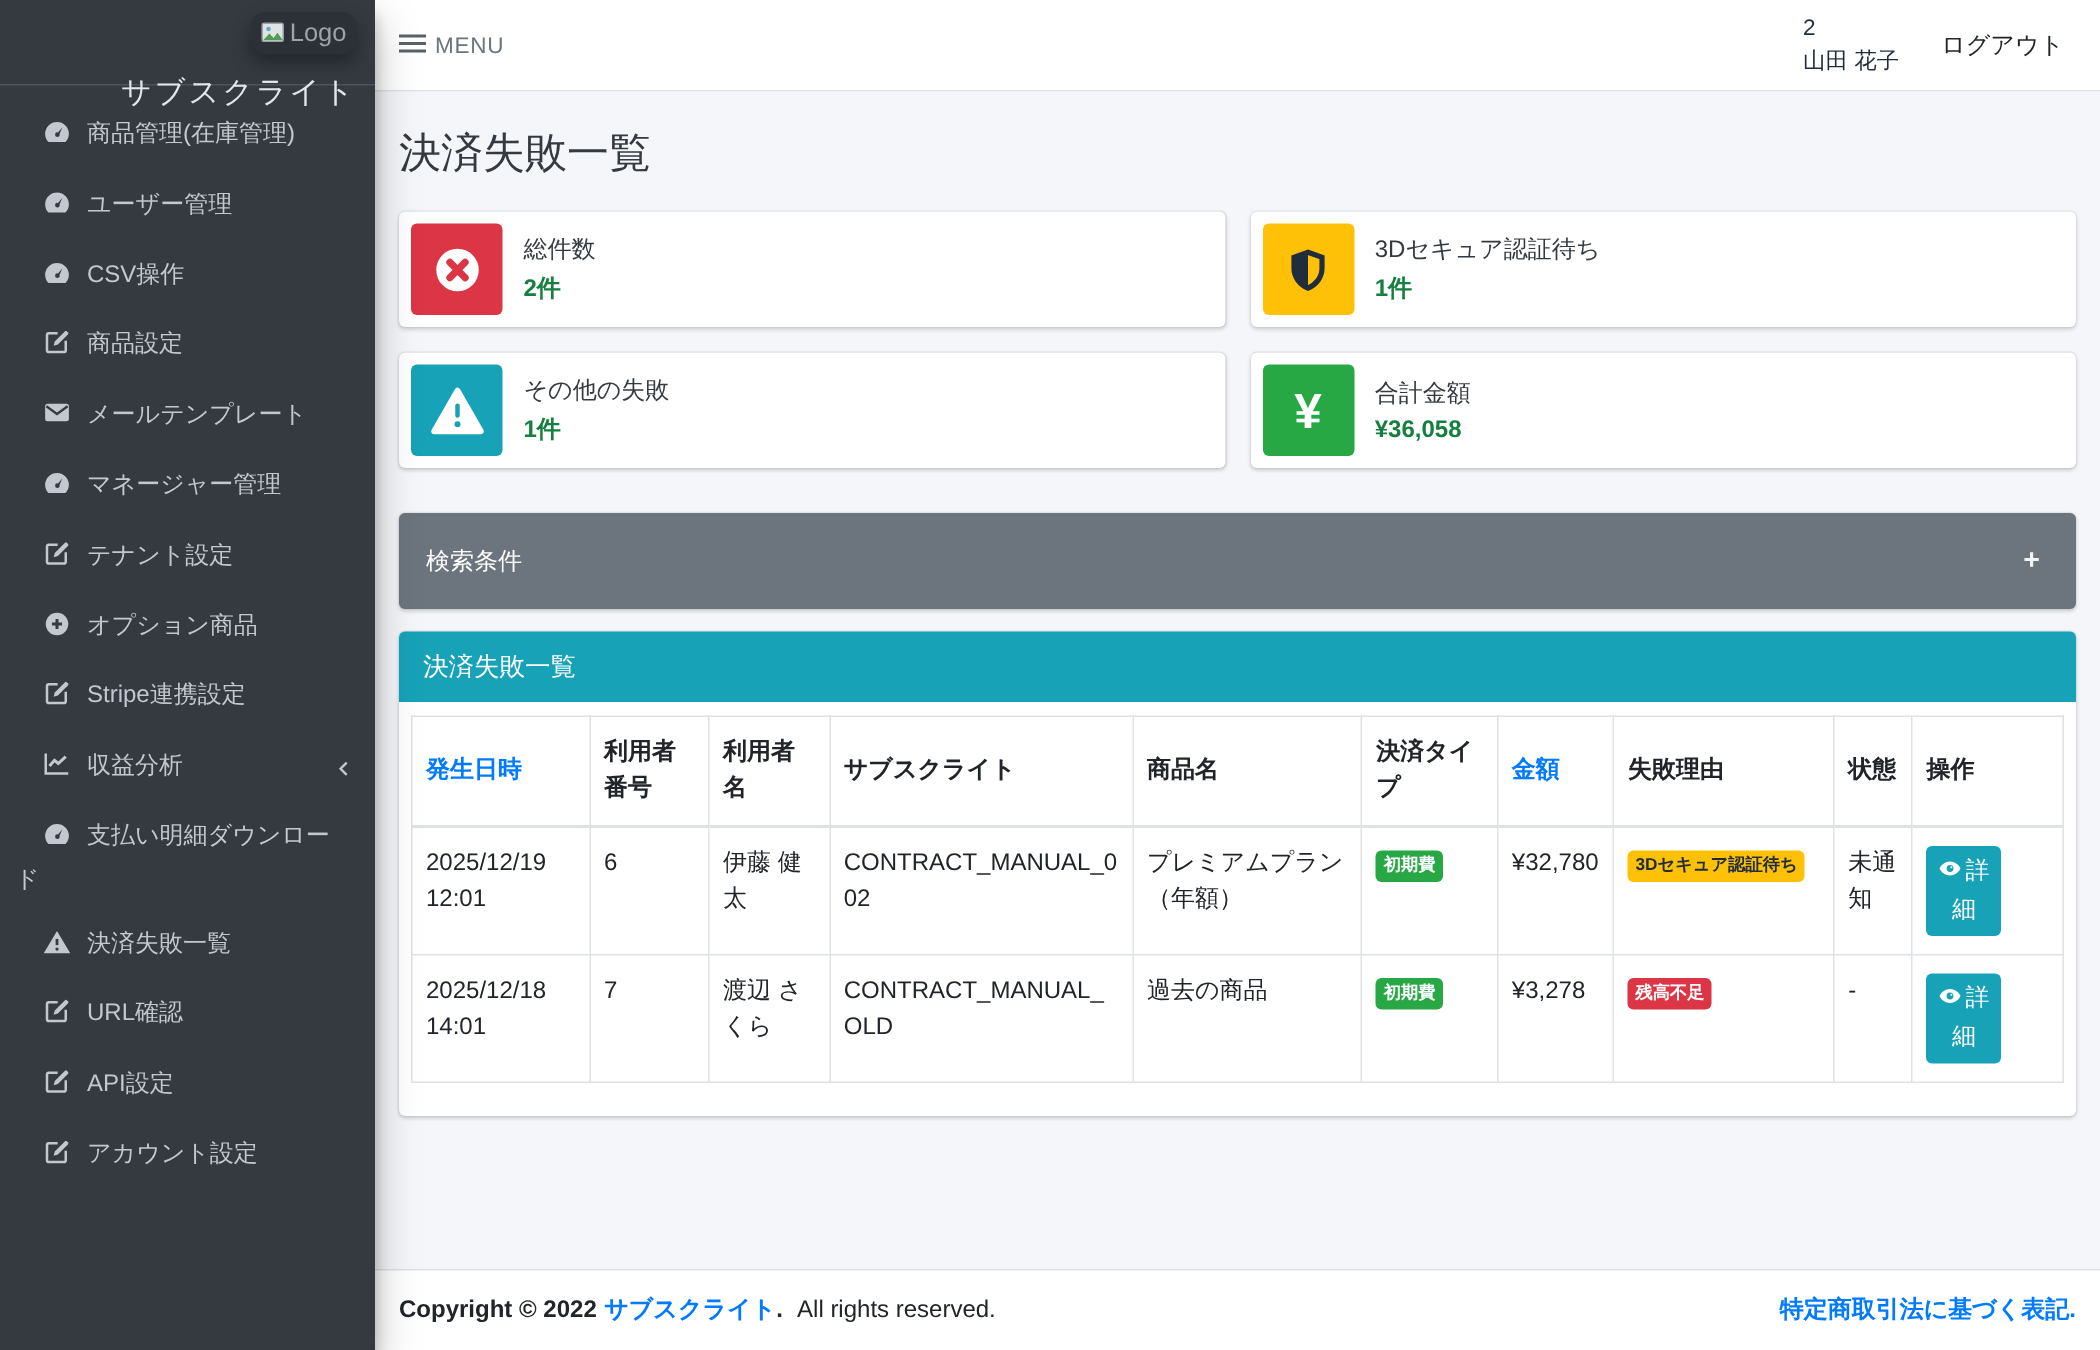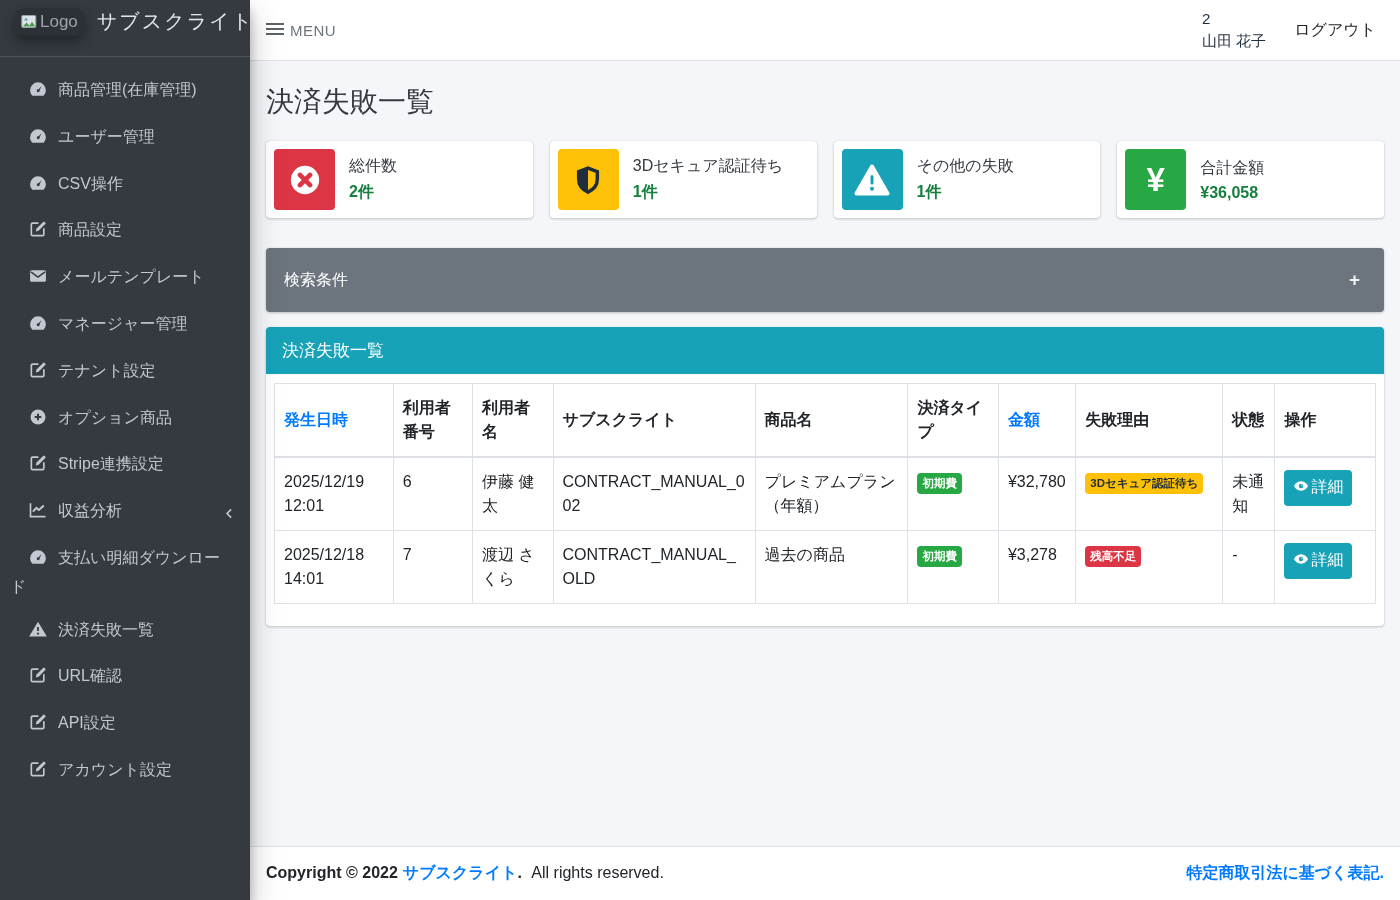--- a/index.html
+++ b/index.html
@@ -6,24 +6,24 @@
   html, body { margin: 0; padding: 0; font-family: "Liberation Sans", "DejaVu Sans", sans-serif; font-size: 16px; color: #212529; }
   body { background: #f4f6f9; }
 
   
   .sidebar {
     position: fixed; top: 0; left: 0; bottom: 0; width: 250px;
     background: #343a40; color: #c2c7d0; z-index: 10;
     box-shadow: 0 14px 28px rgba(0,0,0,.25), 0 10px 10px rgba(0,0,0,.22);
   }
   .brand {
-    display: flex; align-items: flex-start; gap: 12px;
+    display: flex; align-items: flex-end; gap: 12px;
     height: 57px; padding: 8px 12px 8px 14px;
     border-bottom: 1px solid rgba(255,255,255,.13);
-    white-space: nowrap; overflow: visible;
+    white-space: nowrap; overflow: visible; flex-direction: column;
   }
   .brand-logo {
     display: inline-flex; align-items: center; gap: 3px;
     background: rgba(0,0,0,.14); border-radius: 10px; padding: 4px 7px;
     box-shadow: 0 6px 12px rgba(0,0,0,.35);
     color: #9da3a9; font-size: 17px;
   }
   .brand-title { color: #e2e6ea; font-size: 20px; font-weight: 400; letter-spacing: 2px; }
   .nav { padding: 12px 0 0 0; }
   .nav-item a {
@@ -43,21 +43,21 @@
   }
   .menu-toggle { display: inline-flex; align-items: flex-start; gap: 6px; color: #6c757d; cursor: pointer; font-size: 15px; letter-spacing: .5px; }
   .nav-right { display: flex; align-items: center; gap: 28px; }
   .user-block { font-size: 15px; color: #1f2d3d; line-height: 1.5; }
   .logout-link { color: #212529; text-decoration: none; font-size: 16px; cursor: pointer; }
 
   .content { flex: 1 1 auto; padding: 14px 16px 0 16px; }
   .page-title { font-size: 28px; font-weight: 500; color: #343a40; margin: 8px 0 20px 0; }
 
   
-  .stats-row { display: grid; grid-template-columns: repeat(4, 1fr); gap: 17px; margin-bottom: 30px; }
+  .stats-row { display: grid; grid-template-columns: repeat(2, 1fr); gap: 17px; margin-bottom: 30px; }
   .info-box {
     background: #fff; border-radius: 4px; padding: 8px; display: flex; align-items: center;
     box-shadow: 0 0 1px rgba(0,0,0,.125), 0 1px 3px rgba(0,0,0,.2); min-height: 77px;
   }
   .info-box-icon {
     width: 61px; height: 61px; border-radius: 4px; flex: 0 0 61px;
     display: flex; align-items: center; justify-content: center; color: #fff;
   }
   .bg-danger  { background: #dc3545; }
   .bg-warning { background: #ffc107; }
@@ -93,21 +93,21 @@
   .fail-table th, .fail-table td { border: 1px solid #dee2e6; padding: 12px 9px; font-size: 16px; line-height: 1.5; text-align: left; overflow-wrap: break-word; }
   .fail-table thead th { vertical-align: middle; font-weight: 700; color: #212529; border-bottom-width: 2px; }
   .fail-table tbody td { vertical-align: top; color: #212529; }
   .sort-link { color: #007bff; text-decoration: none; cursor: pointer; font-weight: 700; }
   .badge { display: inline-block; padding: 4px 5px; border-radius: 4px; font-size: 11.5px; font-weight: 700; white-space: nowrap; line-height: 1.1; }
   .badge-success { background: #28a745; color: #fff; }
   .badge-warning { background: #ffc107; color: #1f2d3d; }
   .badge-danger  { background: #dc3545; color: #fff; }
   .status-alert { color: #dc3545; }
   .detail-btn {
-    display: inline-block; width: 68px; background: #17a2b8; color: #fff; border: none;
+    display: inline-block; width: 50px; background: #17a2b8; color: #fff; border: none;
     border-radius: 4px; padding: 5px 7px; font-size: 16px; line-height: 1.5; text-align: center;
     cursor: pointer; font-family: inherit;
   }
   .detail-btn .eye { display: inline-block; vertical-align: -2px; margin-right: 2px; }
 
   
   .footer {
     background: #fff; border-top: 1px solid #dee2e6; padding: 16px;
     display: flex; align-items: center; justify-content: space-between; flex: 0 0 auto;
     color: #212529; font-size: 16px;

